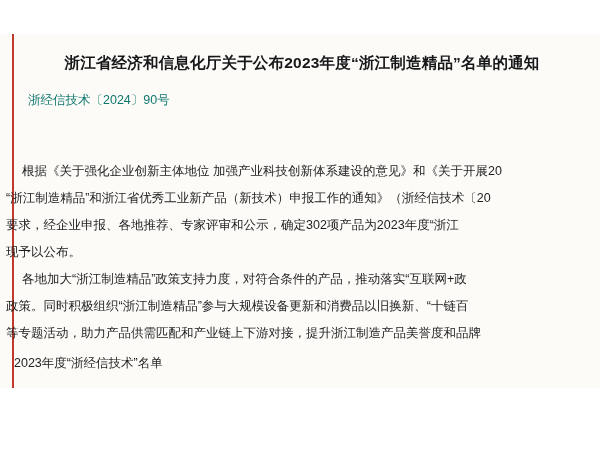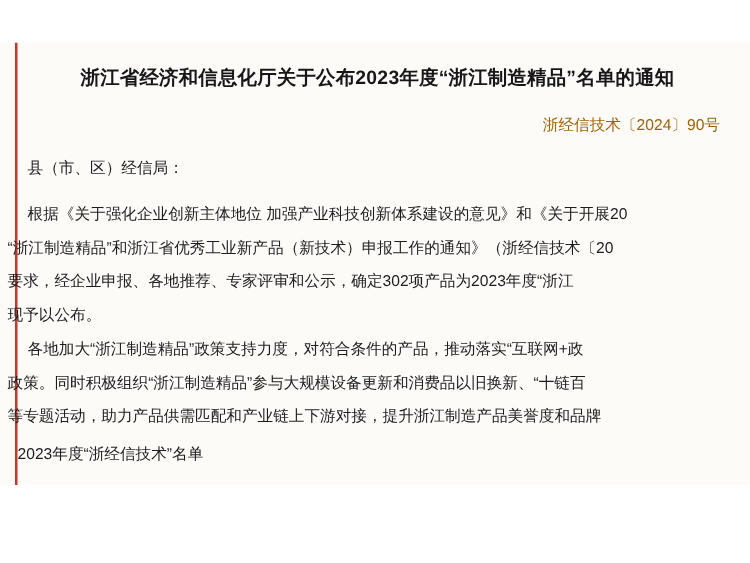--- a/index.html
+++ b/index.html
@@ -66,23 +66,23 @@
     color: #17171a;
     letter-spacing: 0.2px;
     line-height: 22px;
     white-space: nowrap;
   }
   .docnum {
     position: absolute;
     left: 28px;
     top: 58px;
     width: 548px;
-    text-align: right;
+    text-align: left;
     font-size: 12.5px;
-    color: #a16207;
+    color: #0f766e;
     white-space: nowrap;
   }
   .recipient {
     position: absolute;
     left: 22px;
     top: 92px;
     font-size: 12.5px;
     color: #1d1d20;
     white-space: nowrap;
   }
@@ -119,21 +119,20 @@
   <div class="band-top"></div>
 
   <div class="doc">
 
     <div class="red-rule"></div>
 
     <div class="title">浙江省经济和信息化厅关于公布2023年度“浙江制造精品”名单的通知</div>
 
     <div class="docnum">浙经信技术〔2024〕90号</div>
 
-    <div class="recipient">县（市、区）经信局：</div>
 
     <div class="body-block">
       <div class="body-line indent">根据《关于强化企业创新主体地位 加强产业科技创新体系建设的意见》和《关于开展20</div>
       <div class="body-line">“浙江制造精品”和浙江省优秀工业新产品（新技术）申报工作的通知》（浙经信技术〔20</div>
       <div class="body-line">要求，经企业申报、各地推荐、专家评审和公示，确定302项产品为2023年度“浙江</div>
       <div class="body-line">现予以公布。</div>
       <div class="body-line indent">各地加大“浙江制造精品”政策支持力度，对符合条件的产品，推动落实“互联网+政</div>
       <div class="body-line">政策。同时积极组织“浙江制造精品”参与大规模设备更新和消费品以旧换新、“十链百</div>
       <div class="body-line">等专题活动，助力产品供需匹配和产业链上下游对接，提升浙江制造产品美誉度和品牌</div>
     </div>

